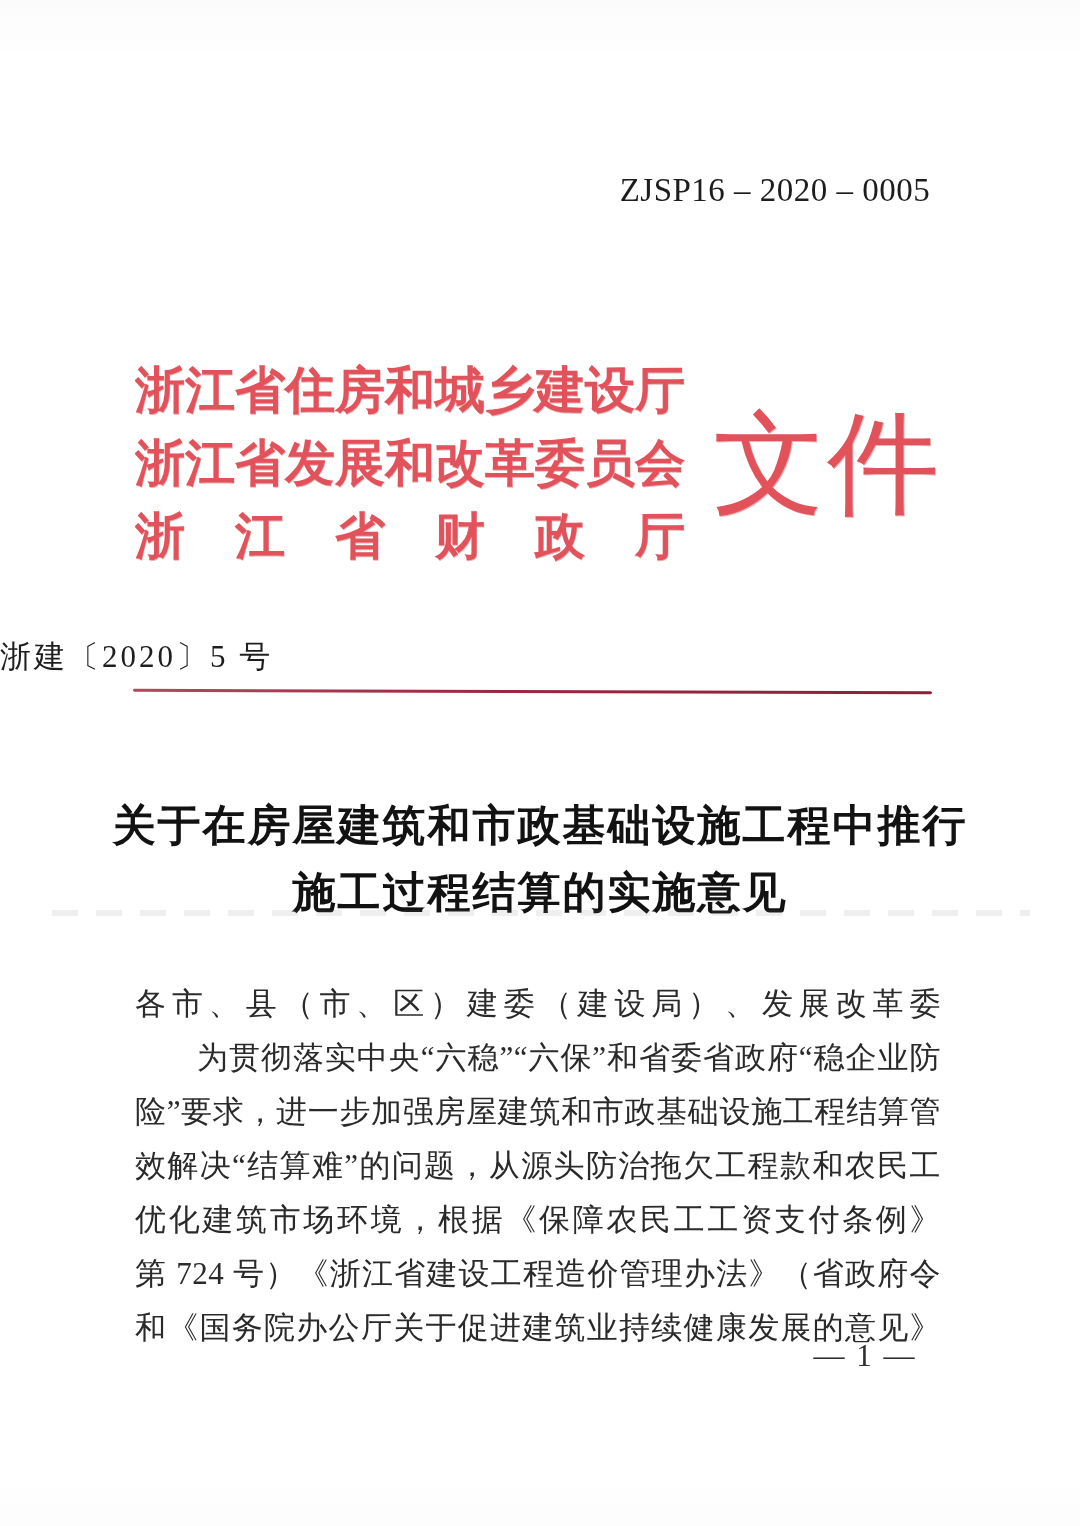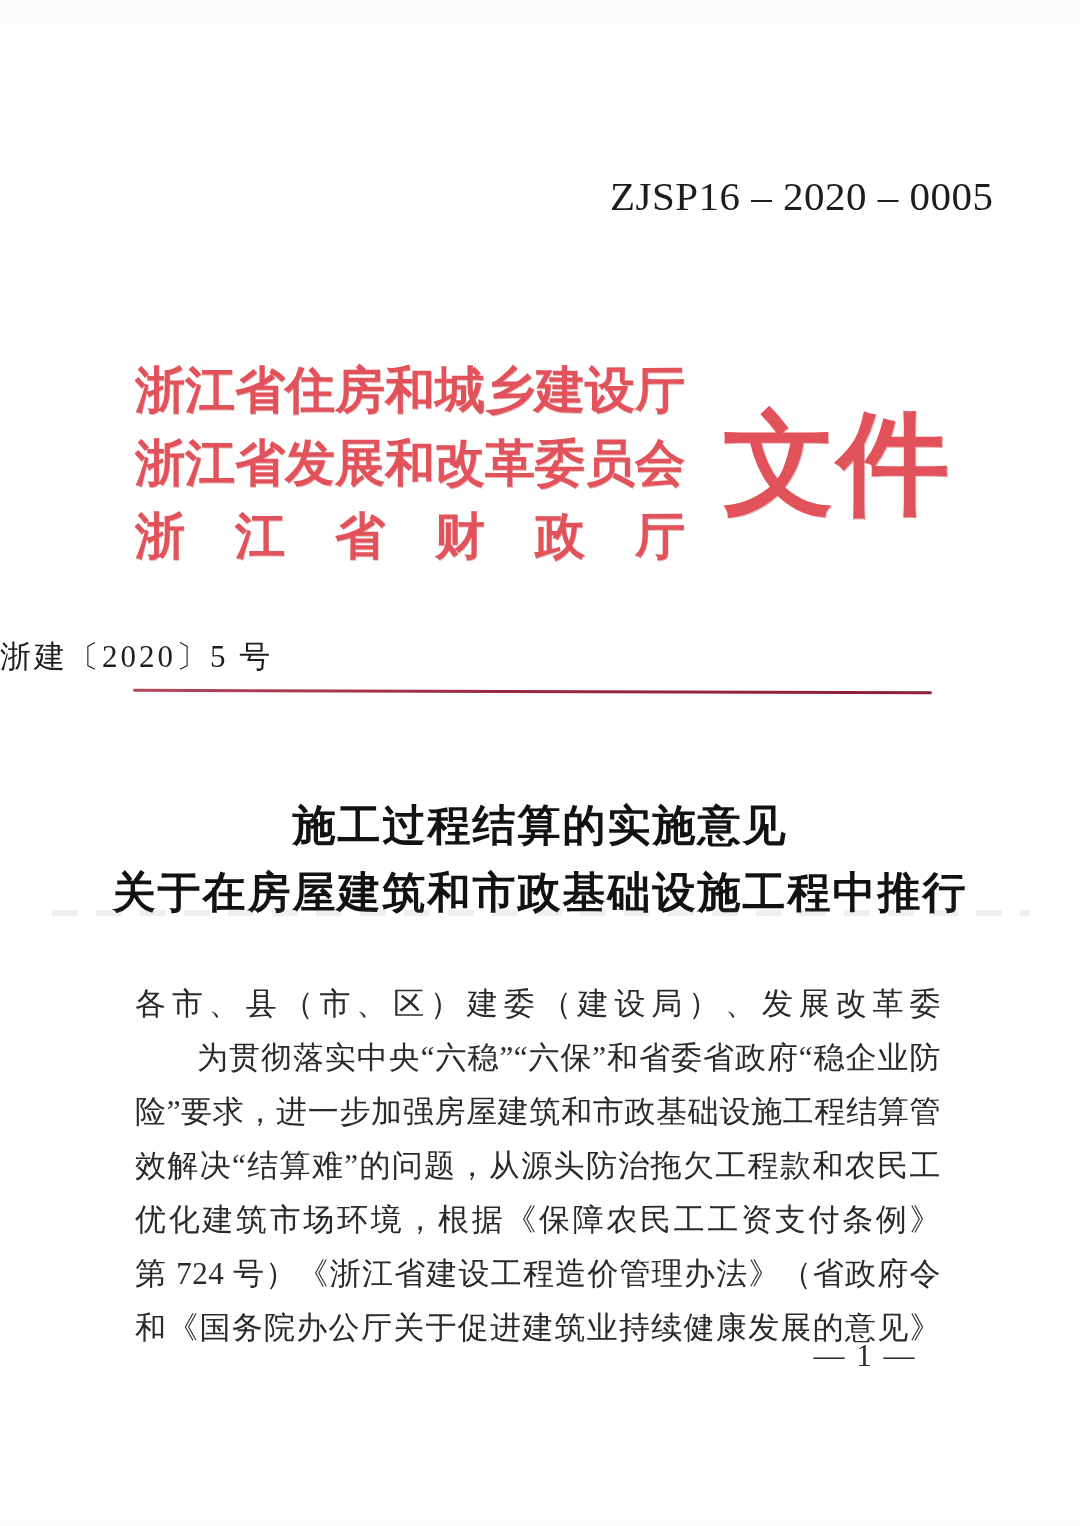--- a/index.html
+++ b/index.html
@@ -15,43 +15,43 @@
   .page::before{
     content:"";position:absolute;inset:0;
     background:
       linear-gradient(180deg, rgba(0,0,0,0.015) 0%, rgba(0,0,0,0) 4%),
       linear-gradient(0deg, rgba(0,0,0,0.012) 0%, rgba(0,0,0,0) 3%);
     pointer-events:none;
   }
 
   .doc-code{
     position:absolute;top:172px;left:610px;width:330px;
-    text-align:left;
-    font-size:41px;color:#1d1d1d;letter-spacing:0.5px;
+    text-align:center;
+    font-size:33px;color:#1d1d1d;letter-spacing:0.5px;
     white-space:nowrap;
   }
 
   .header-wrap{
     position:absolute;top:354px;left:135px;width:800px;
     display:flex;align-items:center;
   }
   .issuer-col{width:608px;}
   .issuer-line{
     height:73px;
     font-size:50px;font-weight:700;
     color:var(--hdr-red);
     overflow:hidden;
     align-items:center;
     text-shadow:0.5px 0.5px 0 rgba(180,40,50,0.35);
   }
   [data-justify-chars]{display:flex;justify-content:space-between;}
   .doc-type{
-    font-size:112px;font-weight:700;line-height:1;
+    font-size:112px;font-weight:400;line-height:1;
     color:var(--hdr-red);
-    margin-left:38px;
+    margin-left:28px;
     letter-spacing:2px;
     white-space:nowrap;
     text-shadow:1px 1px 0 rgba(180,40,50,0.35);
     text-align:center;
   }
 
   .ref-number{
     position:absolute;top:636px;left:0;width:100%;
     text-align:left;font-size:31px;color:#1e1e1e;
     letter-spacing:3px;
@@ -142,22 +142,22 @@
         </div>
     </div>
     <div class="doc-type">文件</div>
   </div>
 
   <div class="ref-number">浙建〔2020〕5 号</div>
 
   <div class="red-rule"></div>
 
   <div class="doc-title">
+    <div>关于在房屋建筑和市政基础设施工程中推行</div>
     <div>施工过程结算的实施意见</div>
-    <div>关于在房屋建筑和市政基础设施工程中推行</div>
   </div>
 
   <div class="scan-artifact"></div>
 
   <div class="body-block">
     <div class="body-line">各市、县（市、区）建委（建设局）、发展改革委（局）、财政局：</div>
     <div class="body-line indent">为贯彻落实中央“六稳”“六保”和省委省政府“稳企业防风</div>
     <div class="body-line">险”要求，进一步加强房屋建筑和市政基础设施工程结算管理，有</div>
     <div class="body-line">效解决“结算难”的问题，从源头防治拖欠工程款和农民工工资，</div>
     <div class="body-line">优化建筑市场环境，根据《保障农民工工资支付条例》（国务院令</div>

